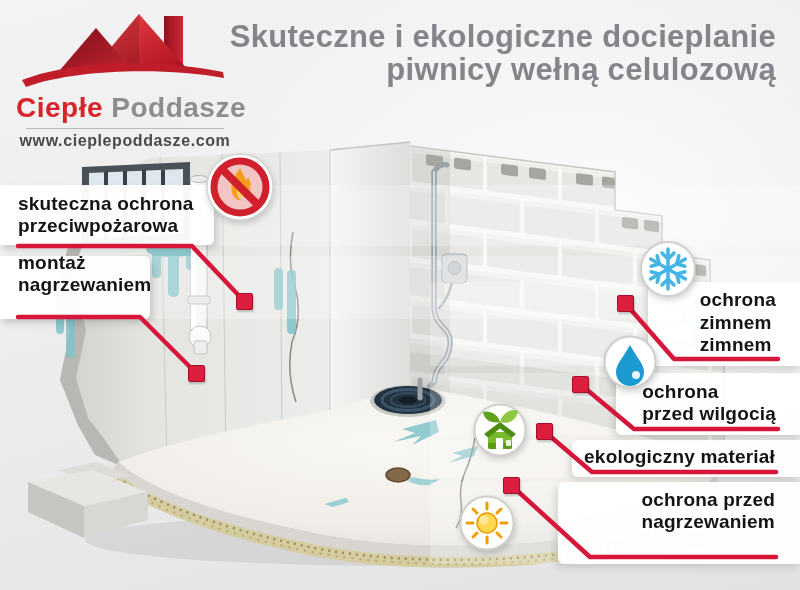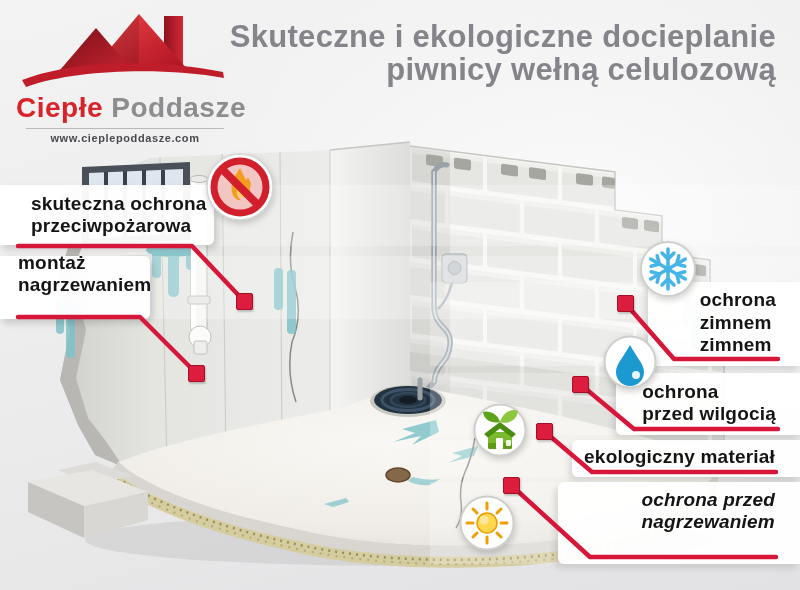--- a/index.html
+++ b/index.html
@@ -11,21 +11,21 @@
       linear-gradient(165deg,#f3f3f4 0%,#ebebec 55%,#e2e2e4 100%);
   }
   .stage *{box-sizing:border-box;}
 
   
   .logo{position:absolute;left:16px;top:6px;width:218px;text-align:center;}
   .brand-line{margin-top:-4px;font-size:28px;font-weight:700;letter-spacing:.5px;white-space:nowrap;}
   .brand-primary{color:#d8232a;}
   .brand-secondary{color:#8d8d90;}
   .brand-divider{height:1px;background:#b9b9bc;margin:4px 10px 0 10px;}
-  .brand-url{margin-top:3px;font-size:11px;font-weight:700;color:#4a4a4e;letter-spacing:.6px;}
+  .brand-url{margin-top:3px;font-size:16px;font-weight:700;color:#4a4a4e;letter-spacing:.6px;}
   .title{
     position:absolute;right:24px;top:20px;text-align:right;
     font-size:31px;line-height:33px;font-weight:700;color:#84848a;letter-spacing:.3px;
   }
 
   
   .scene{position:absolute;left:0;top:0;}
 
   
   .band{position:absolute;left:0;right:0;background:rgba(255,255,255,.25);}
@@ -235,41 +235,41 @@
     </g>
   </svg>
 
   <div class="marker" style="left:236px;top:293px;"></div>
   <div class="marker" style="left:188px;top:365px;"></div>
   <div class="marker" style="left:617px;top:295px;"></div>
   <div class="marker" style="left:572px;top:376px;"></div>
   <div class="marker" style="left:536px;top:423px;"></div>
   <div class="marker" style="left:503px;top:477px;"></div>
 
-  <div class="callout-text" style="left:31px;top:193px;">
+  <div class="callout-text" style="left:18px;top:193px;">
     <span>skuteczna ochrona</span>
     <span>przeciwpożarowa</span>
   </div>
   <div class="callout-text" style="left:18px;top:252px;">
     <span>montaż</span>
     <span>nagrzewaniem</span>
   </div>
   <div class="callout-text right" style="right:24px;top:289px;line-height:22.5px;">
     <span>ochrona</span>
     <span>zimnem</span>
     <span>zimnem</span>
   </div>
   <div class="callout-text right" style="right:24px;top:381px;">
     <span>ochrona</span>
     <span>przed wilgocią</span>
   </div>
   <div class="callout-text right" style="right:25px;top:446px;">
     <span>ekologiczny materiał</span>
   </div>
-  <div class="callout-text right" style="right:25px;top:489px;line-height:21.5px;font-style:italic;">
+  <div class="callout-text right" style="right:25px;top:489px;line-height:21.5px;">
     <span>ochrona przed</span>
     <span>nagrzewaniem</span>
   </div>
 
   <div class="badge" style="left:204px;top:151px;">
     <svg width="72" height="72" viewBox="0 0 72 72">
       <circle cx="36" cy="36" r="33" fill="#ffffff" stroke="#d5d5d2" stroke-width="1.5"></circle>
       <circle cx="36" cy="36" r="26" fill="#f3c6c4"></circle>
       <path d="M36,17 C30,26 26,32 28,41 C29,47 34,50 37,49 C33,46 32,42 34,37 C36,41 40,42 40,47 C44,44 45,38 43,32 C41,26 38,22 36,17 Z" fill="#f59d1e"></path>
       <path d="M35,30 C33,35 32,39 34,43 C35,46 38,47 40,45 C37,43 37,40 38,36 C37,33 36,31 35,30 Z" fill="#ffd54d"></path>

